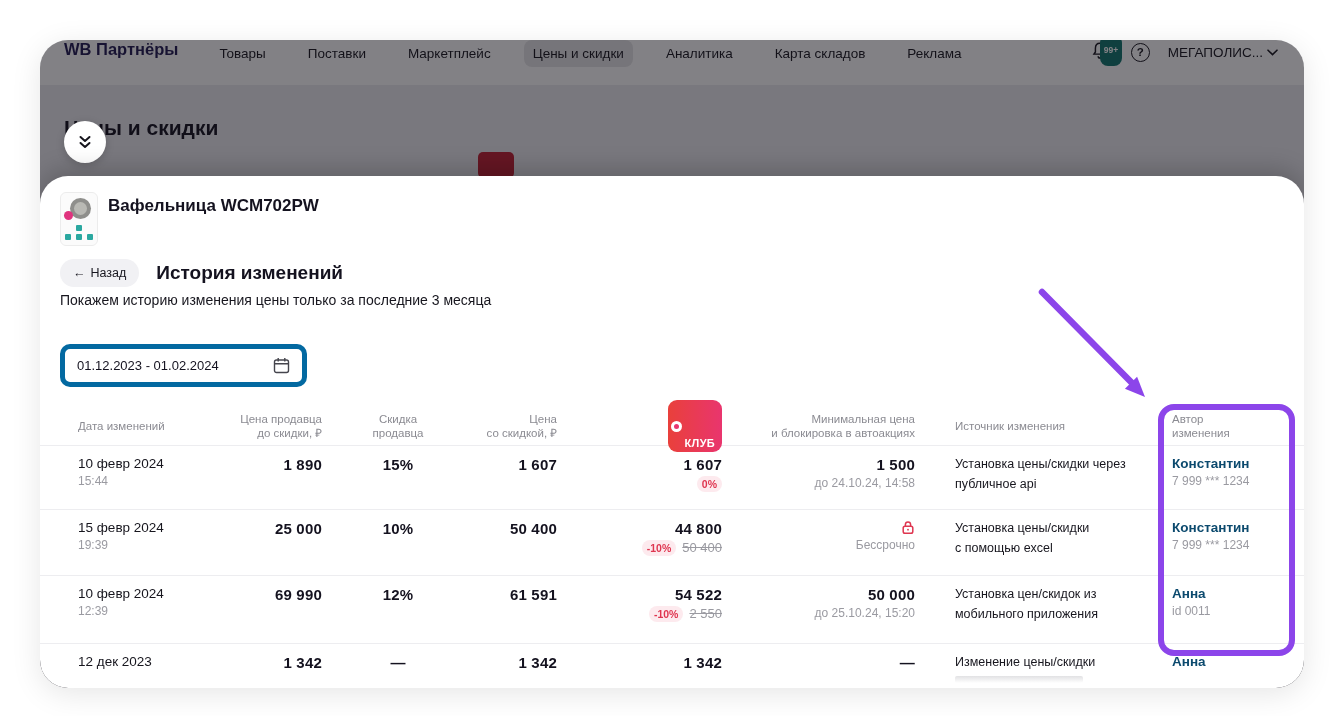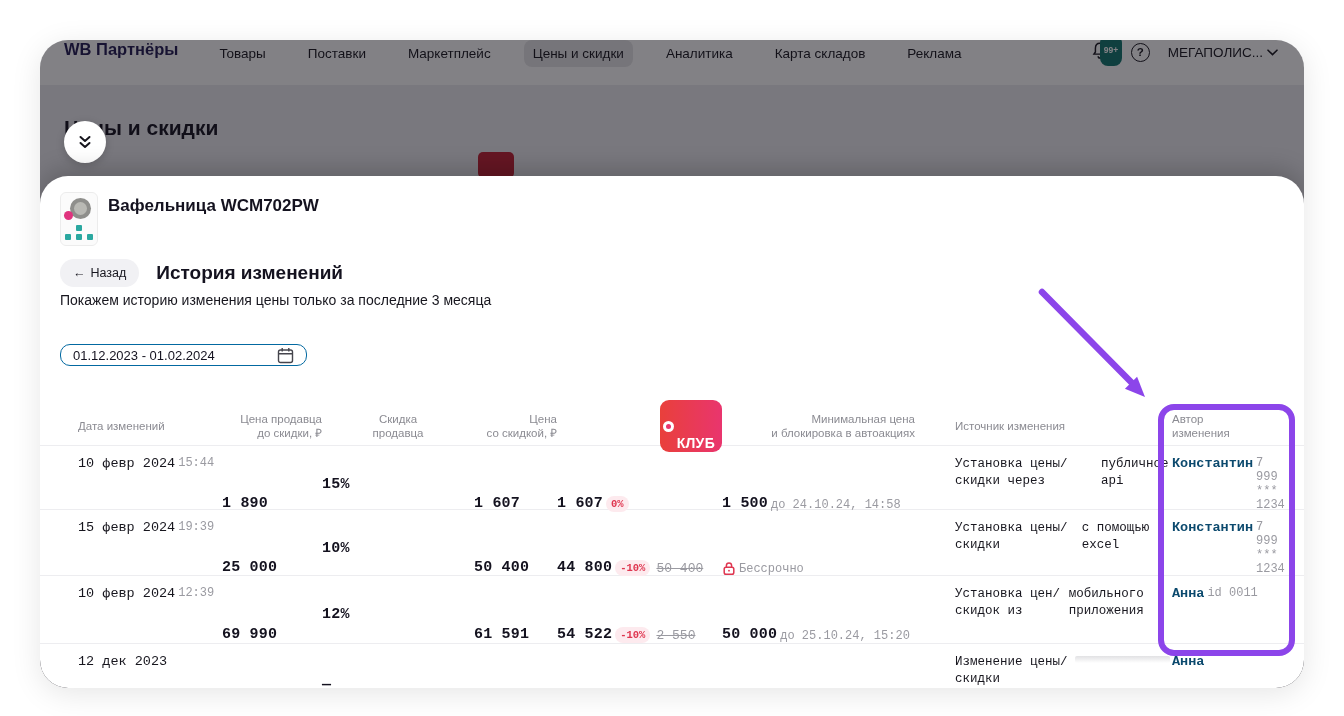--- a/index.html
+++ b/index.html
@@ -33,50 +33,50 @@
   .thumb .tag { position:absolute; left:3px; top:18px; width:9px; height:9px; border-radius:50%; background:#e0337e; }
   .thumb .f1,.thumb .f2,.thumb .f3,.thumb .f4 { position:absolute; width:6px; height:6px; background:#2aa8a0; border-radius:1px; bottom:5px; }
   .thumb .f1{left:4px} .thumb .f2{left:15px} .thumb .f3{left:26px} .thumb .f4{left:15px; bottom:14px}
   .prod-title { font-size:17px; font-weight:bold; color:#14121f; margin-top:4px; }
   .prod-sub { font-size:12px; color:#8c8c94; margin-top:6px; }
 
   .back-row { position:absolute; left:20px; top:83px; display:flex; align-items:center; gap:17px; }
   .back-btn { background:#f1f1f4; border:none; border-radius:15px; height:28px; padding:0 13px; font-size:12.5px; color:#17161e; display:flex; align-items:center; gap:5px; font-family:inherit; cursor:pointer; }
   .section-title { font-size:19px; font-weight:bold; color:#14121f; }
   .note { position:absolute; left:20px; top:116px; font-size:14px; color:#17161e; }
-  .date-input { position:absolute; left:20px; top:168px; width:247px; height:22px; border:1px solid #0369a1; border-radius:10px; background:#fff; display:flex; align-items:center; justify-content:space-between; padding:0 12px; cursor:pointer; }
+  .date-input { position:absolute; left:20px; top:168px; width:247px; height:43px; border:5px solid #0369a1; border-radius:10px; background:#fff; display:flex; align-items:center; justify-content:space-between; padding:0 12px; cursor:pointer; }
   .date-text { font-size:13px; color:#14121f; }
 
   
   .table { position:absolute; left:0; top:224px; width:100%; }
   .thead, .trow { display:grid; grid-template-columns:144px 100px 152px 83px 165px 193px 255px 1fr; padding:0 46px 0 38px; border-bottom:1px solid #ededf0; }
   .thead { height:46px; align-items:center; }
   .th { font-size:11.5px; color:#8b8b92; line-height:14px; }
   .trow { border-bottom:1px solid #ededf0; }
   .trow:last-child { border-bottom:none; }
   .r1 { height:64px; } .r2 { height:66px; } .r3 { height:68px; } .r4 { height:70px; }
-  .cell { padding-top:10px; display:flex; gap:3px;font-family:Liberation Mono, monospace; }
+  .cell { padding-top:10px; display:flex; flex-direction:column; gap:3px; }
   .a-l { text-align:left; align-items:flex-start; }
   .a-r { text-align:right; align-items:flex-end; }
   .a-c { text-align:center; align-items:center; }
   .c7 { padding-left:40px; } .c8 { padding-left:2px; }
   .dmain { font-size:13.5px; color:#17161e; }
   .dtime { font-size:12px; color:#9a9aa1; }
   .num { font-size:15px; font-weight:bold; color:#14121f; letter-spacing:0.2px; }
   .subline { display:flex; align-items:center; gap:6px; justify-content:flex-end; }
   .pct-pill { font-size:10.5px; font-weight:bold; color:#df3650; background:#fdeaee; border-radius:8px; padding:1.5px 5px; line-height:1.2; }
   .old { font-size:13px; color:#9a9aa1; text-decoration:line-through; }
   .gsub { font-size:12px; color:#9a9aa1; }
   .src { font-size:12.5px; color:#17161e; line-height:17px; }
   .fade-line { width:128px; height:7px; margin-top:2px; background:linear-gradient(to bottom, #c9c9cd, #ffffff); opacity:.55; border-radius:2px; }
   .author-name { font-size:13.5px; font-weight:bold; color:#0c4a6e; }
   .club-badge { display:inline-flex; align-items:center; gap:3px; background:linear-gradient(90deg,#e9403b,#e9356e); border-radius:9px; padding:2px 7px 2px 3px; }
   .club-badge .ring { width:11px; height:11px; border-radius:50%; background:#ffffff; display:flex; align-items:center; justify-content:center; }
   .club-badge .ring i { width:5px; height:5px; border-radius:50%; background:#e9356e; display:block; }
-  .club-badge .ctext { color:#ffffff; font-size:14px; font-weight:bold; letter-spacing:0.3px;margin-top:34px; }
+  .club-badge .ctext { color:#ffffff; font-size:11px; font-weight:bold; letter-spacing:0.3px;margin-top:34px; }
 
   
   .ann-box { position:absolute; left:1158px; top:404px; width:137px; height:252px; border:6px solid #8c45ea; border-radius:16px; z-index:40; pointer-events:none; }
   .ann-arrow { position:absolute; left:1015px; top:272px; z-index:40; pointer-events:none; }
 </style>
 </head>
 <body>
 
 <div class="frame">
 

